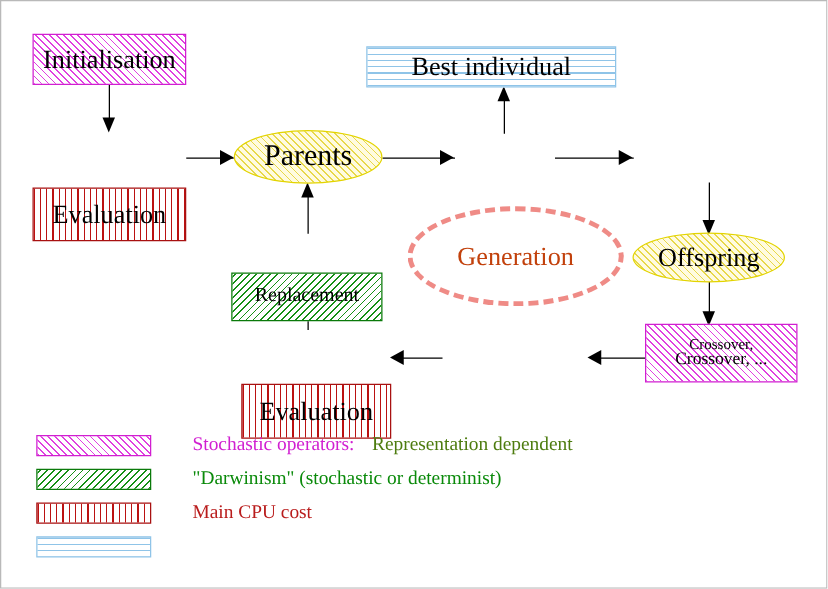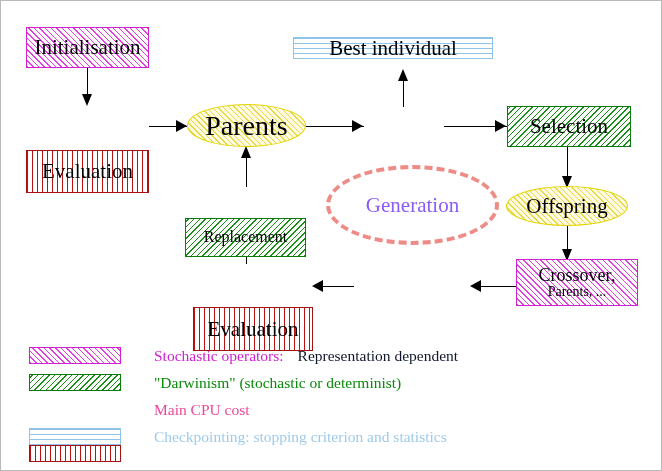--- a/index.html
+++ b/index.html
@@ -57,41 +57,41 @@
   .ellipse{border-radius:50%;}
 
   .dashed-ellipse{
     position:absolute;
     border-radius:50%;
     border:4px dashed #ef8b86;
     background:transparent;
     display:flex;align-items:center;justify-content:center;
     box-sizing:border-box;
   }
-  .dashed-ellipse .lbl{color:#8b5cf6;}
+  .dashed-ellipse .lbl{color:#c2410c;}
 
   
   .edge{position:absolute;background:#000;}
   .edge.h{height:1px;}
   .edge.v{width:1px;}
   .arrowhead{position:absolute;width:0;height:0;}
   .ar-right{border-top:6px solid transparent;border-bottom:6px solid transparent;border-left:11px solid #000;}
   .ar-left{border-top:6px solid transparent;border-bottom:6px solid transparent;border-right:11px solid #000;}
   .ar-down{border-left:5px solid transparent;border-right:5px solid transparent;border-top:12px solid #000;}
   .ar-up{border-left:5px solid transparent;border-right:5px solid transparent;border-bottom:12px solid #000;}
 
   
   #legend{position:absolute;left:0;top:336px;width:662px;}
-  .leg-row{position:absolute;left:28px;height:18px;display:flex;align-items:flex-start;}
+  .leg-row{position:absolute;left:28px;height:18px;display:flex;align-items:flex-end;}
   .swatch{width:92px;height:17px;box-sizing:border-box;}
   .leg-text{margin-left:33px;white-space:nowrap;font-size:15.5px;}
   .c-magenta{color:#d11fd1;}
-  .c-gold{color:#0f172a;}
+  .c-gold{color:#4d7c0f;}
   .c-green{color:#0a8a0a;}
-  .c-red{color:#ec4899;}
+  .c-red{color:#b91c1c;}
   .c-lblue{color:#9ecbea;}
 </style>
 </head>
 <body>
 
 <div id="page">
 
   <div class="edge v" style="left:86px;top:66px;height:30px;"></div>
   <div class="arrowhead ar-down" style="left:81px;top:93px;"></div>
 
@@ -127,39 +127,36 @@
 
   <div class="node h-magenta" style="left:25px;top:26px;width:123px;height:41px;">
     <span class="lbl" style="font-size:21px;">Initialisation</span>
   </div>
 
   <div class="node h-red" style="left:25px;top:105px;width:123px;height:43px;">
     <span class="lbl" style="font-size:21px;">Evaluation</span>
   </div>
 
   <div class="node h-yellow ellipse" style="left:186px;top:103px;width:119px;height:43px;">
-    <span class="lbl" style="font-size:28px;">Parents</span>
+    <span class="lbl" style="font-size:24px;">Parents</span>
   </div>
 
-  <div class="node h-blue" style="left:292px;top:36px;width:200px;height:22px;">
+  <div class="node h-blue" style="left:292px;top:36px;width:200px;height:33px;">
     <span class="lbl" style="font-size:21px;">Best individual</span>
   </div>
 
 
-  <div class="node h-green" style="left:506px;top:105px;width:124px;height:41px;">
-    <span class="lbl" style="font-size:21px;">Selection</span>
-  </div>
 
   <div class="node h-yellow ellipse" style="left:505px;top:185px;width:122px;height:40px;">
     <span class="lbl" style="font-size:21px;">Offspring</span>
   </div>
 
   <div class="node h-magenta" style="left:515px;top:258px;width:122px;height:47px;flex-direction:column;">
-    <span class="lbl" style="font-size:18px;">Crossover,</span>
-    <span class="lbl" style="font-size:14px;">Parents, ...</span>
+    <span class="lbl" style="font-size:12px;">Crossover,</span>
+    <span class="lbl" style="font-size:14px;">Crossover, ...</span>
   </div>
 
 
   <div class="node h-red" style="left:192px;top:262px;width:120px;height:44px;">
     <span class="lbl" style="font-size:21px;">Evaluation</span>
   </div>
 
   <div class="node h-green" style="left:184px;top:185px;width:121px;height:39px;margin-top:32px;">
     <span class="lbl" style="font-size:16px;">Replacement</span>
   </div>
@@ -181,18 +178,17 @@
       <span class="leg-text c-green">"Darwinism" (stochastic or determinist)</span>
     </div>
 
     <div class="leg-row" style="top:64px;">
       <span class="swatch h-red"></span>
       <span class="leg-text c-red">Main CPU cost</span>
     </div>
 
     <div class="leg-row" style="top:91px;">
       <span class="swatch h-blue"></span>
-      <span class="leg-text c-lblue">Checkpointing: stopping criterion and statistics</span>
     </div>
 
   </div>
 
 </div>
 
 </body></html>

